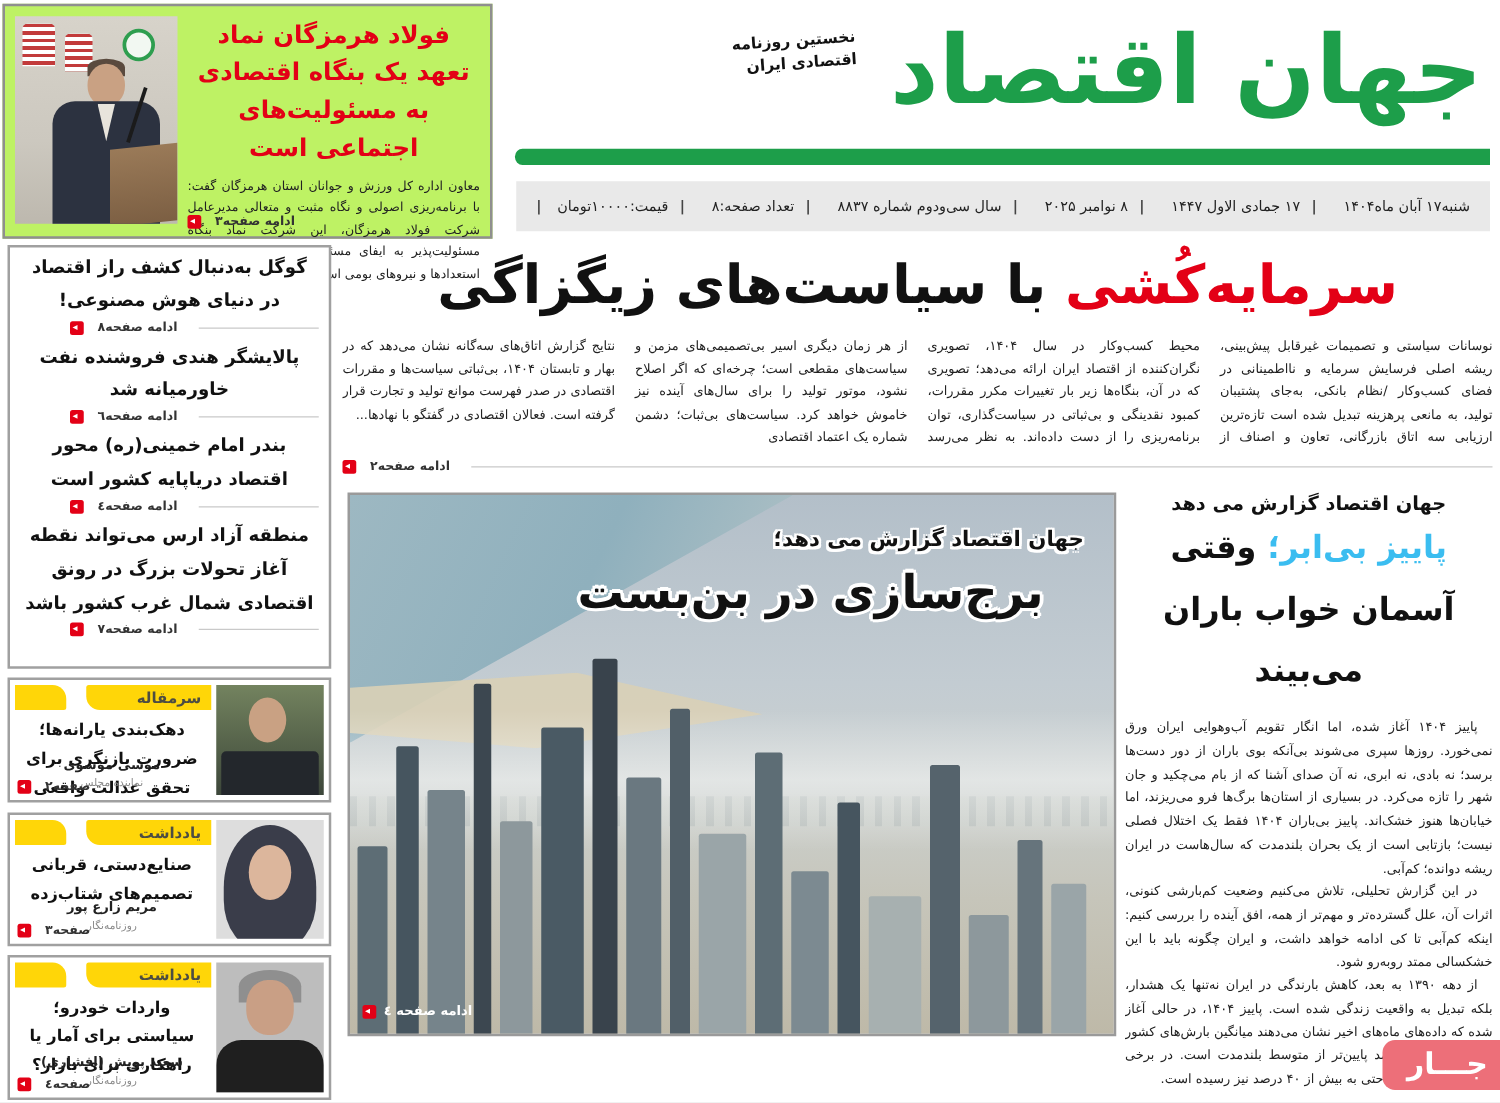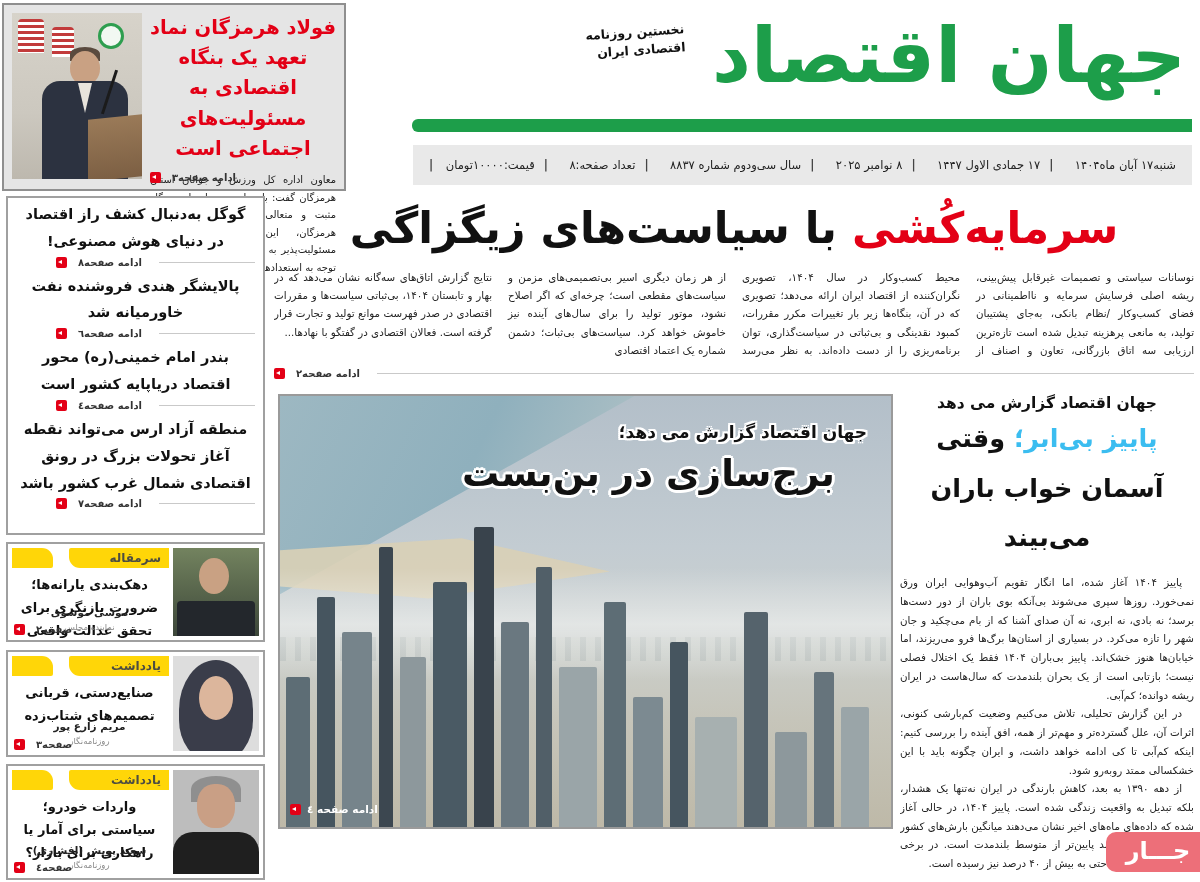--- a/index.html
+++ b/index.html
@@ -11,21 +11,21 @@
   .flag { display:inline-block; width:11px; height:11px; background:#e30016; border-radius:2px; position:relative; flex:0 0 11px; }
   .flag::after { content:""; position:absolute; left:2px; top:3px; border-top:2.5px solid transparent; border-bottom:2.5px solid transparent; border-right:4px solid #fff; }
   .more-row { direction:ltr; display:flex; align-items:center; gap:11px; font-size:10px; font-weight:bold; color:#333; }
   .more-row .rule { flex:1; border-top:1px solid #c9c9c9; margin-left:6px; }
   .tab { display:flex; height:22px; direction:ltr; }
   .tab .seg-a { flex:0 0 36%; background:#ffd608; border-radius:0 11px 2px 0; }
   .tab .seg-gap { flex:0 0 16px; background:transparent; }
   .tab .seg-b { flex:1; background:#ffd608; border-radius:2px 0 0 11px; direction:rtl; font-size:12.5px; font-weight:bold; color:#4d4d42; line-height:22px; padding:0 8px; }
 
   
-  .tl-box { position:absolute; left:2px; top:3px; width:344px; height:188px; border:2px solid #8f8f8f; background:#e5e5e5; }
+  .tl-box { position:absolute; left:2px; top:3px; width:392px; height:188px; border:2px solid #8f8f8f; background:#bef264; }
   .tl-photo { position:absolute; left:8px; top:8px; width:130px; height:166px; overflow:hidden; background:linear-gradient(180deg,#d7d3ca 0%,#ccc8bf 60%,#bdb8ae 100%); }
   .tl-photo .logo-strip1 { position:absolute; left:6px; top:6px; width:26px; height:34px; background:repeating-linear-gradient(180deg,#c23b3b 0 3px,#fff 3px 6px); border-radius:4px 4px 0 0; }
   .tl-photo .logo-strip2 { position:absolute; left:40px; top:14px; width:22px; height:30px; background:repeating-linear-gradient(180deg,#c23b3b 0 3px,#fff 3px 6px); border-radius:4px 4px 0 0; }
   .tl-photo .logo-green { position:absolute; right:18px; top:10px; width:26px; height:26px; border-radius:50%; border:3px solid #2e9e4f; background:#f2f8f2; }
   .tl-photo .head { position:absolute; left:58px; top:38px; width:30px; height:34px; border-radius:50% 50% 48% 48%; background:#c9a183; }
   .tl-photo .hair { position:absolute; left:58px; top:34px; width:30px; height:14px; border-radius:50% 50% 0 0; background:#5a4a3e; }
   .tl-photo .body-suit { position:absolute; left:30px; top:68px; width:86px; height:100px; border-radius:18px 18px 0 0; background:#2c3240; }
   .tl-photo .shirt { position:absolute; left:66px; top:70px; width:14px; height:30px; background:#e8e4dc; clip-path:polygon(0 0,100% 0,50% 100%); }
   .tl-photo .podium { position:absolute; left:76px; bottom:0; width:54px; height:62px; background:linear-gradient(180deg,#9a7a58,#7c5f43); transform:skewY(-6deg); }
   .tl-photo .mic { position:absolute; left:96px; top:56px; width:3px; height:46px; background:#1b1b1b; transform:rotate(18deg); }

